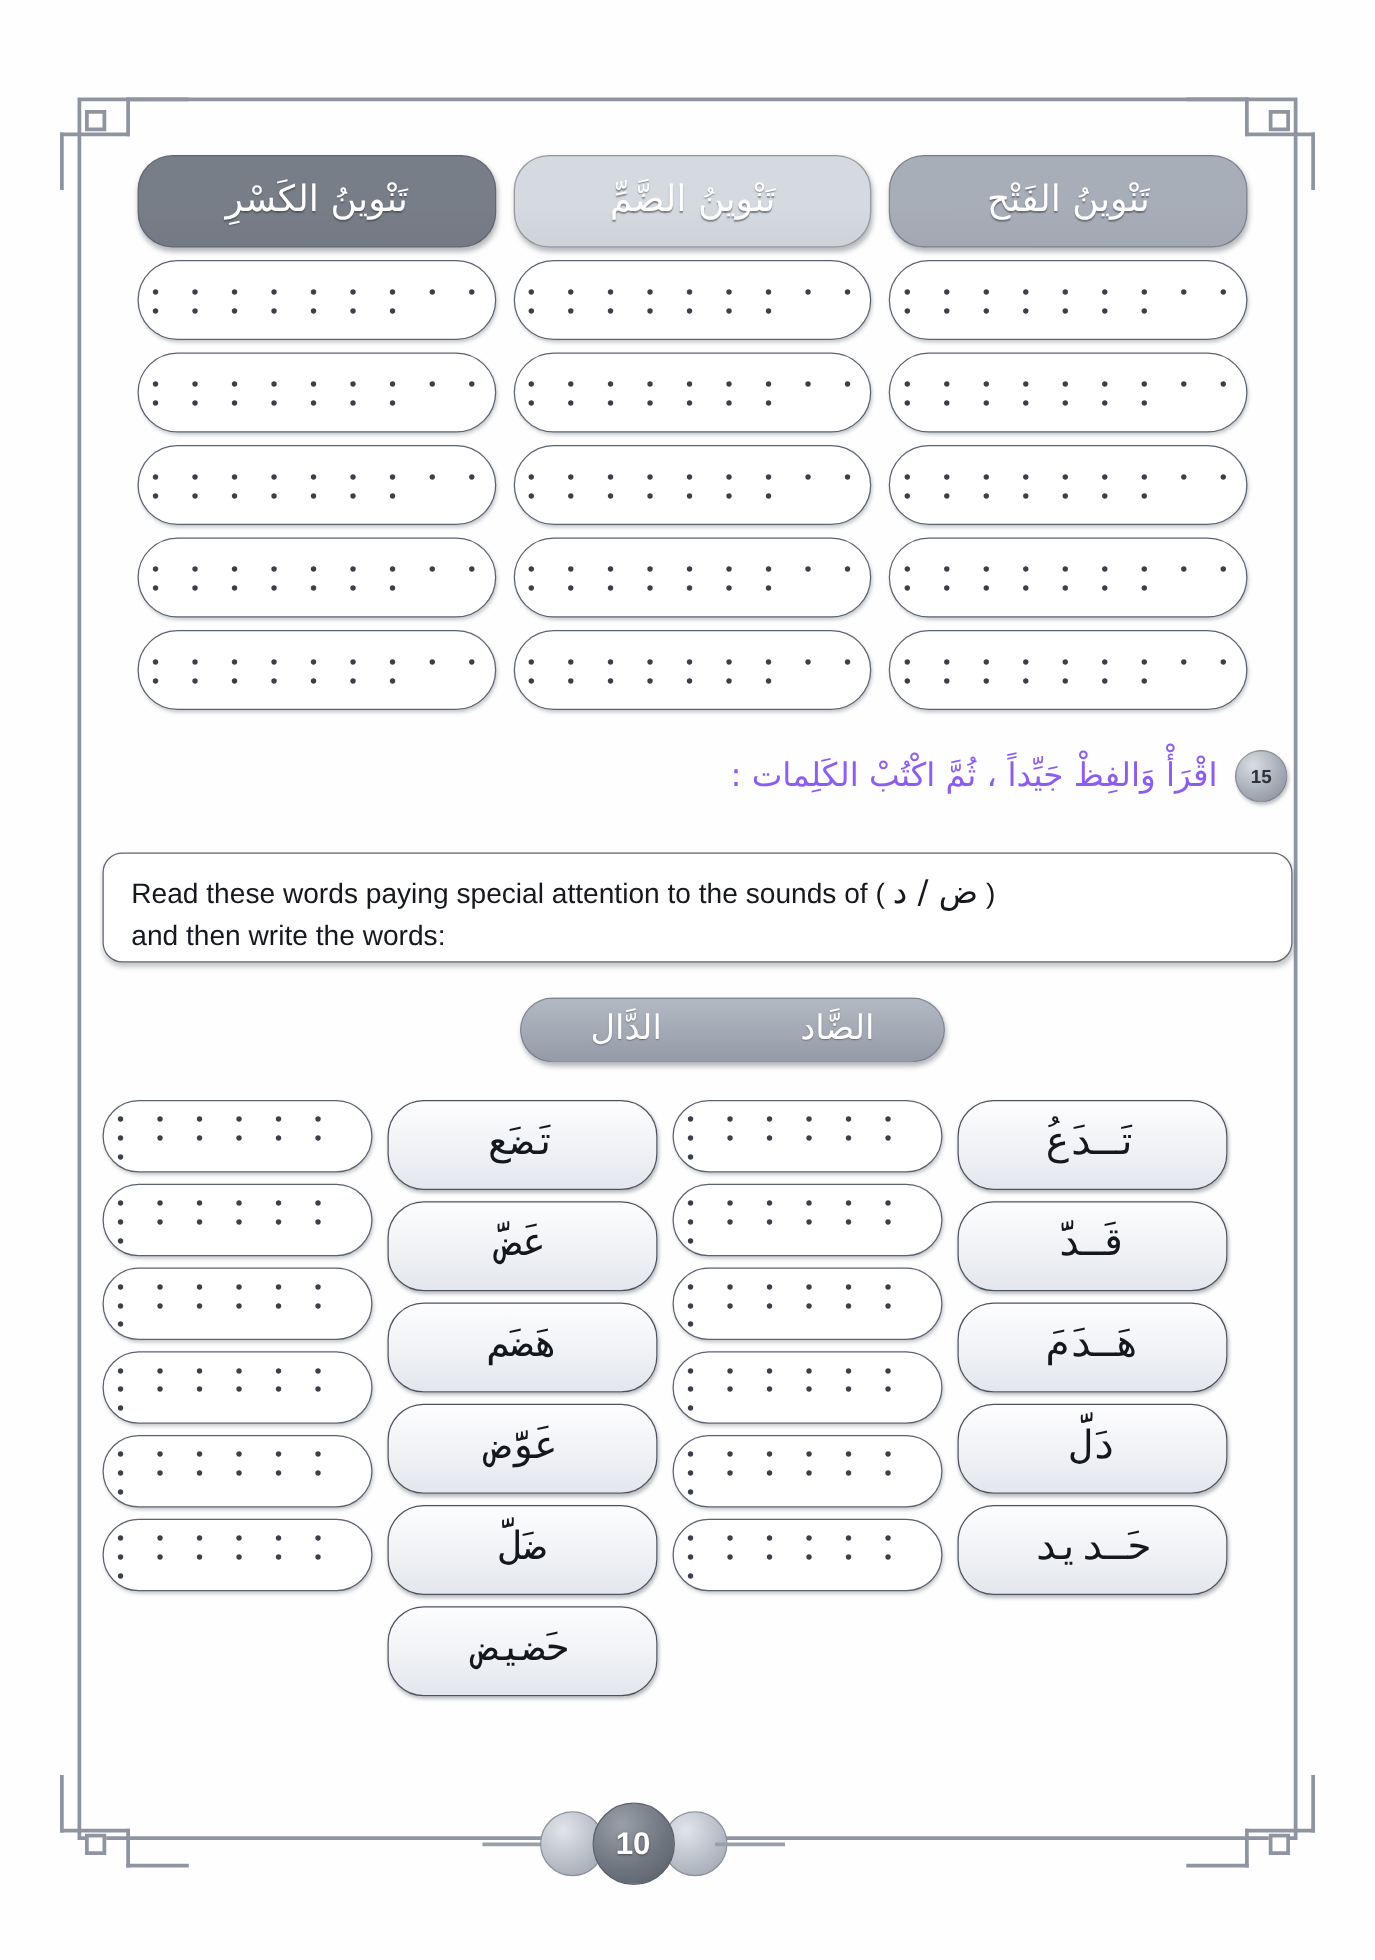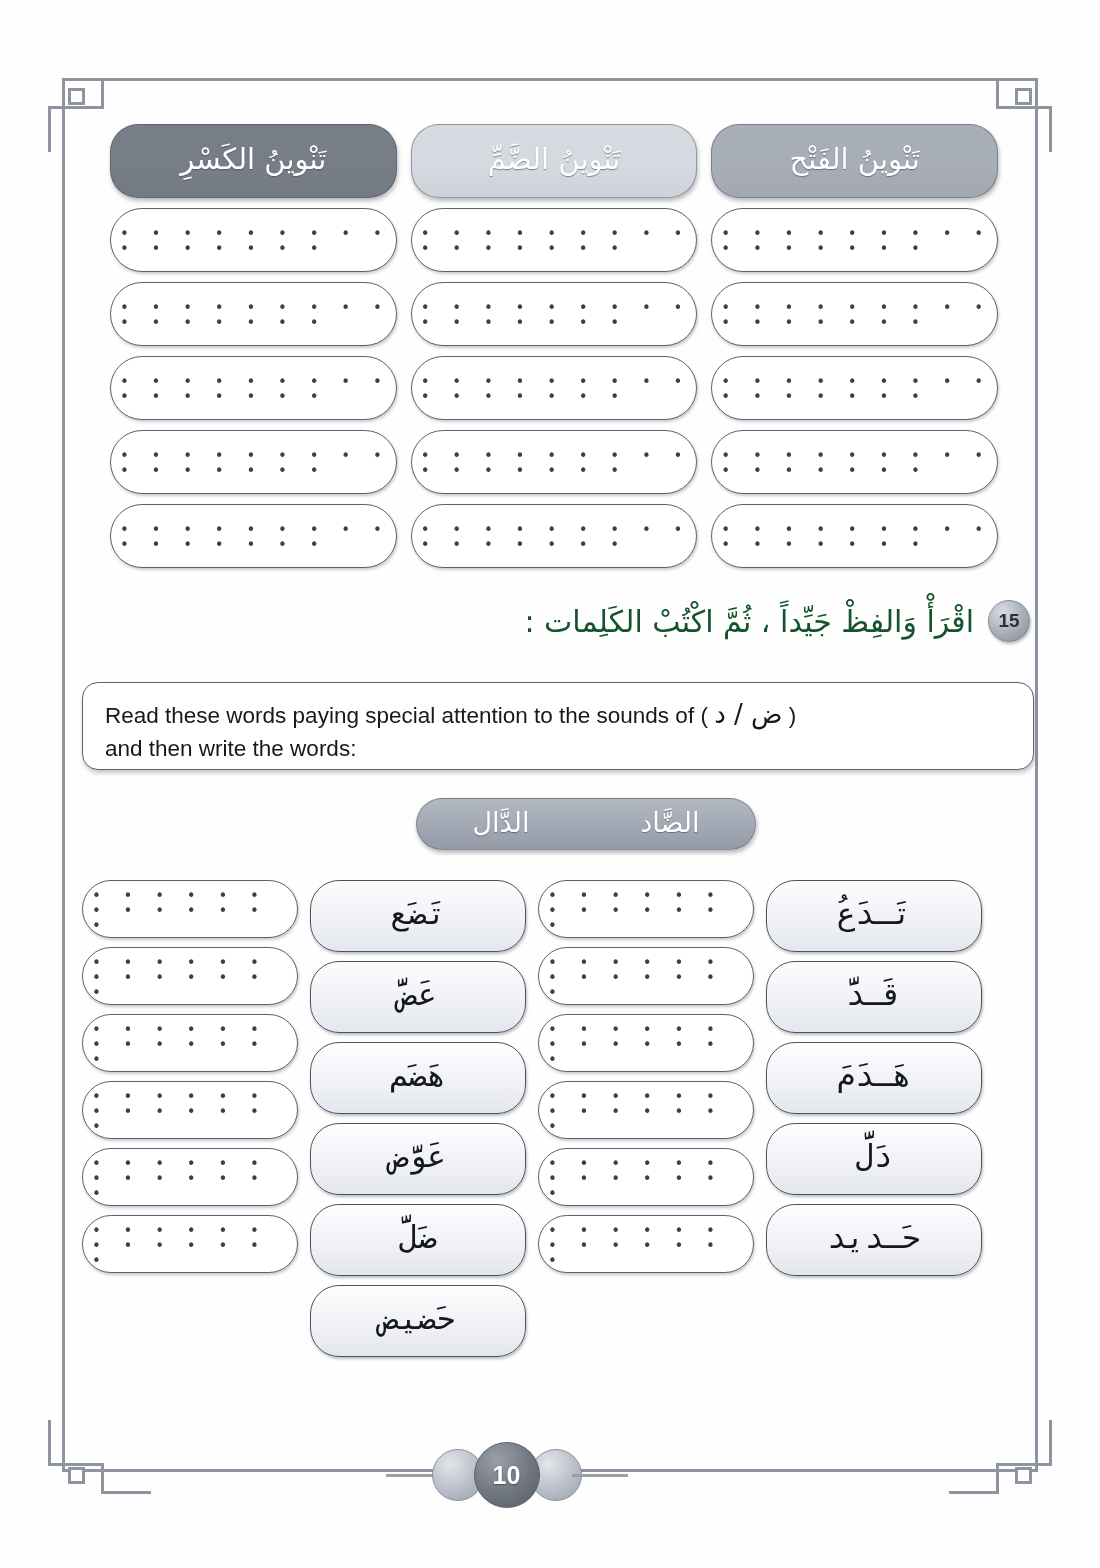--- a/index.html
+++ b/index.html
@@ -142,33 +142,33 @@
     flex-direction: row-reverse;
     align-items: center;
     justify-content: flex-start;
   }
   .num-badge {
     width: 40px; height: 40px;
     border-radius: 50%;
     background: radial-gradient(circle at 34% 28%, #d9dde3 0%, #aab0ba 52%, #848b97 100%);
     border: 1.6px solid #70768090;
     color: #2d3139;
-    font-size: 19px;
+    font-size: 15px;
     font-weight: bold;
     display: flex;
     align-items: center;
     justify-content: center;
     font-family: "Liberation Sans", sans-serif;
     box-shadow: 1px 2px 3px rgba(90,96,108,0.40);
     flex: none;
   }
   .instr-ar {
     direction: rtl;
-    font-size: 30px;
-    color: #14532d;
+    font-size: 26px;
+    color: #8b5cf6;
     margin-right: 14px;
     font-family: "DejaVu Sans", sans-serif;
     white-space: nowrap;
   }
 
   
   .en-box {
     position: absolute;
     left: 82px; top: 682px;
     width: 952px; height: 88px;

